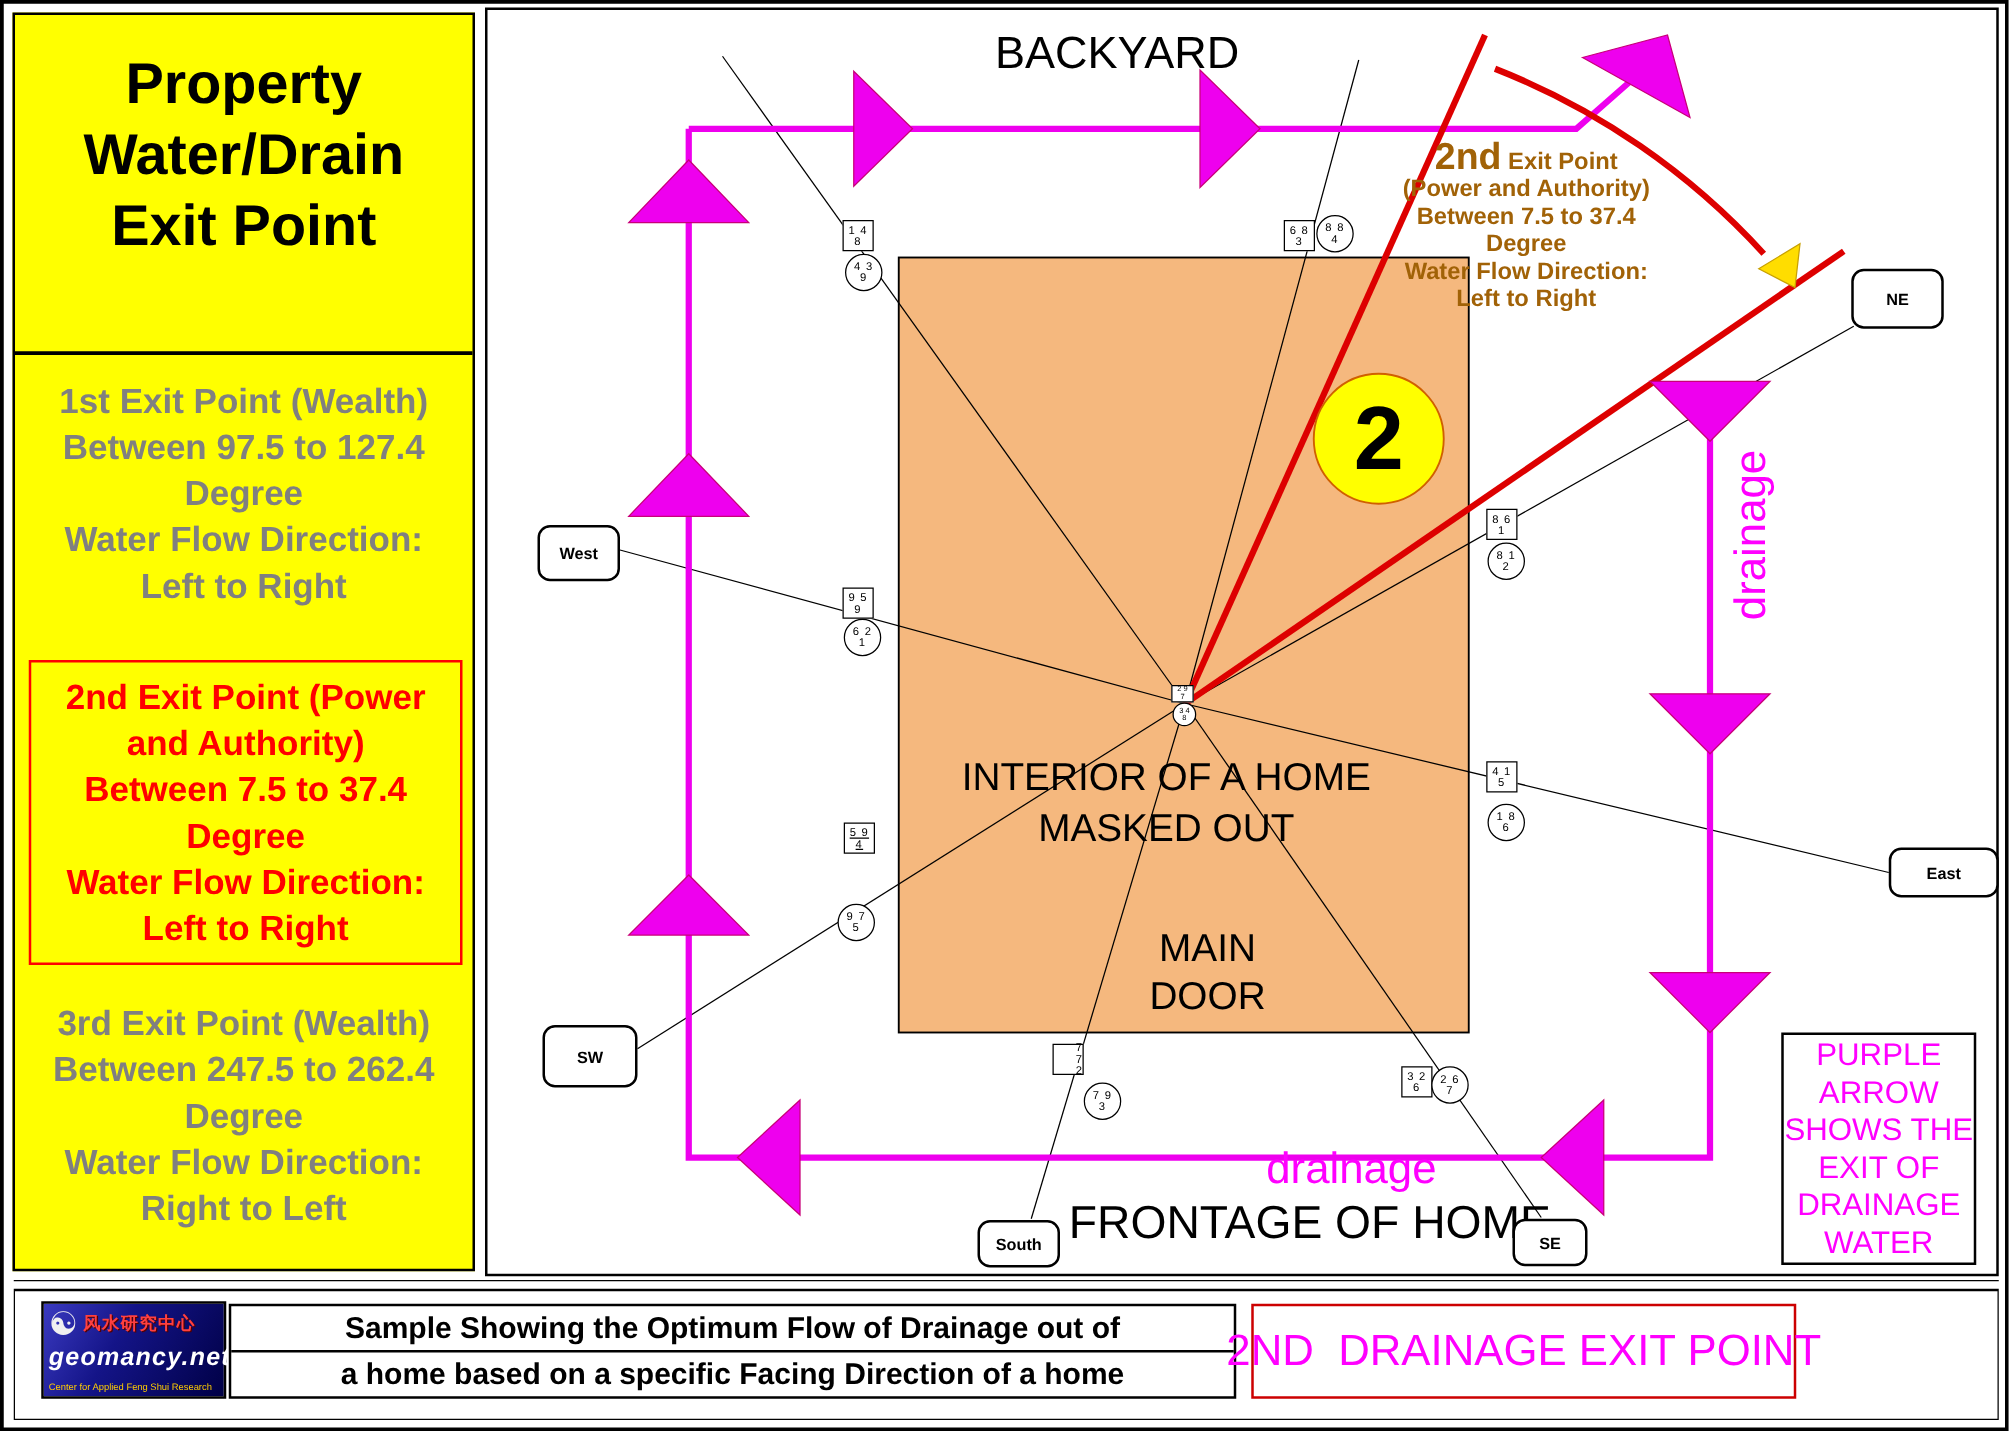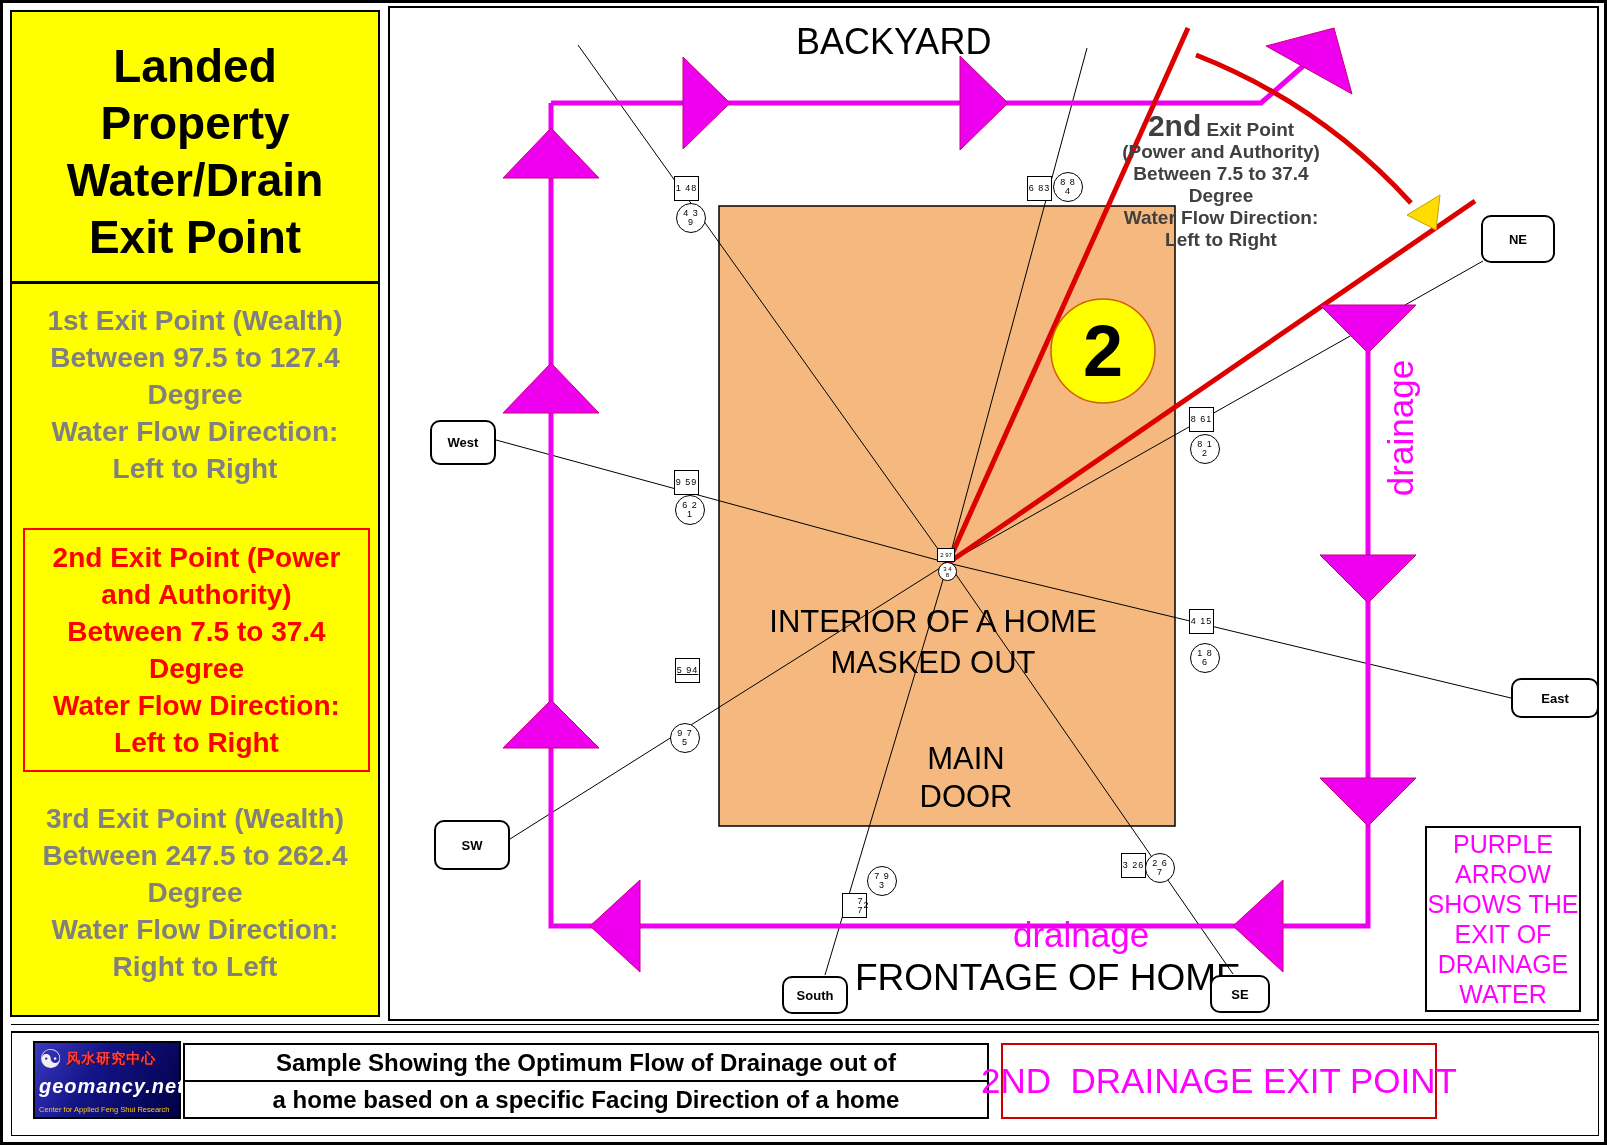--- a/index.html
+++ b/index.html
@@ -20,32 +20,32 @@
           font-size:28px;line-height:37px;color:#FF0000;}
 
   
   .diagframe{position:absolute;left:385px;top:3px;width:1211px;height:1015px;
              border:2px solid #000;box-sizing:border-box;z-index:0;}
 
   .bigtext{position:absolute;color:#000;font-size:36px;white-space:nowrap;z-index:4;}
   .midtext{position:absolute;color:#000;font-size:31px;white-space:nowrap;z-index:4;text-align:center;}
   .draintext{position:absolute;color:#FF00FF;font-size:35px;white-space:nowrap;z-index:4;}
 
-  .annot{position:absolute;left:1108px;top:112px;width:220px;text-align:center;color:#404040;
+  .annot{position:absolute;left:1108px;top:112px;width:220px;text-align:center;color:#a16207;
          font-weight:bold;font-size:19px;line-height:22px;z-index:4;}
   .annot .l1{white-space:pre;font-size:19px;}
   .annot .big{font-size:30px;}
   .annot div{white-space:nowrap;}
 
   .cbox{position:absolute;border:2px solid #000;border-radius:10px;background:#fff;
         display:flex;align-items:center;justify-content:center;
         font-weight:bold;font-size:13px;color:#000;box-sizing:border-box;z-index:6;}
 
   .msq{position:absolute;width:25px;height:25px;border:1px solid #000;background:#fff;
-       box-sizing:border-box;display:flex;flex-direction:row;align-items:center;
+       box-sizing:border-box;display:flex;flex-direction:column;align-items:center;
        justify-content:center;font-size:9px;line-height:9px;color:#000;z-index:5;letter-spacing:1px;}
   .mci{position:absolute;width:30px;height:30px;border:1px solid #000;border-radius:50%;background:#fff;
        box-sizing:border-box;display:flex;flex-direction:column;align-items:center;
        justify-content:center;font-size:9px;line-height:9px;color:#000;z-index:5;letter-spacing:1px;}
   .tiny.msq{width:18px;height:14px;font-size:6px;line-height:6px;letter-spacing:0;}
   .tiny.mci{width:19px;height:19px;font-size:6px;line-height:6px;letter-spacing:0;}
 
   .num2{position:absolute;left:1070px;top:306px;width:60px;height:84px;line-height:84px;
         text-align:center;font-weight:bold;font-size:72px;color:#000;z-index:4;}
 
@@ -123,21 +123,20 @@
       <polygon points="1263,43 1331,25 1349,91"></polygon>
     </g>
 
     <polygon points="1404,212 1437,192 1433,227" fill="#FFDD00" stroke="#C8A000" stroke-width="1"></polygon>
 
     <circle cx="1100" cy="348" r="52" fill="#FFFF00" stroke="#D06000" stroke-width="1.5"></circle>
   </svg>
 
   <div class="sidebar">
     <div class="sb-title">
-      <div>Landed</div>
       <div>Property</div>
       <div>Water/Drain</div>
       <div>Exit Point</div>
     </div>
     <div class="sb-block" style="top:290px;">
       <div>1st Exit Point (Wealth)</div>
       <div>Between 97.5 to 127.4</div>
       <div>Degree</div>
       <div>Water Flow Direction:</div>
       <div>Left to Right</div>
@@ -256,21 +255,21 @@
 
   <div class="msq" style="left:672px;top:655px;text-decoration:underline;">
     <span>5 9</span>
     <span>4</span>
   </div>
   <div class="mci" style="left:667px;top:720px;">
     <span>9 7</span>
     <span>5</span>
   </div>
 
-  <div class="msq" style="left:839px;top:890px;padding-left:18px;">
+  <div class="msq" style="left:839px;top:832px;padding-left:18px;">
     <span>7 7</span>
     <span>2</span>
   </div>
   <div class="mci" style="left:864px;top:863px;">
     <span>7 9</span>
     <span>3</span>
   </div>
 
   <div class="msq" style="left:1118px;top:850px;">
     <span>3 2</span>

